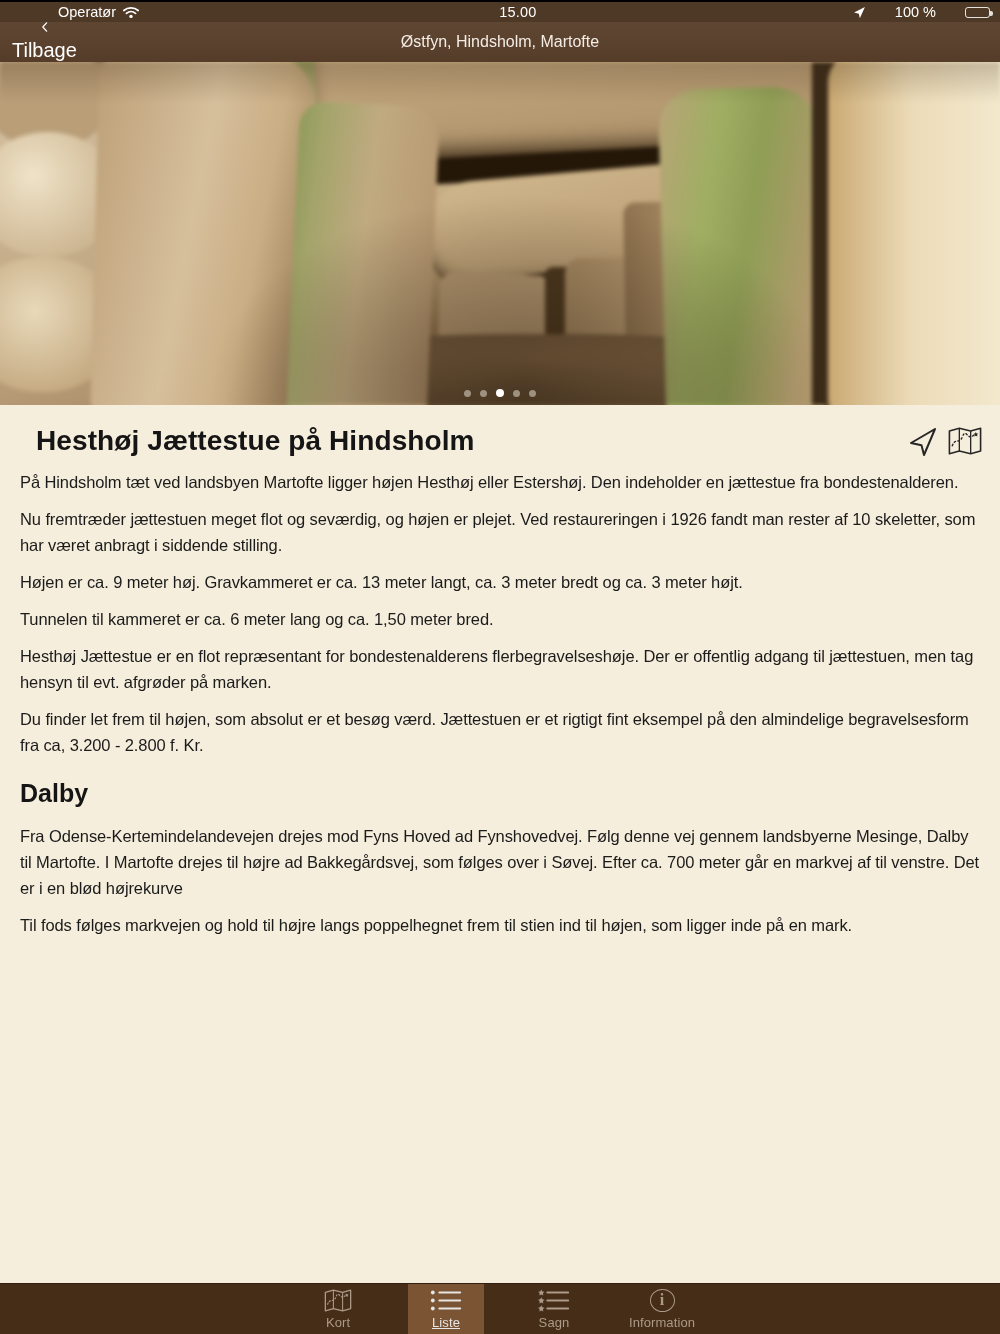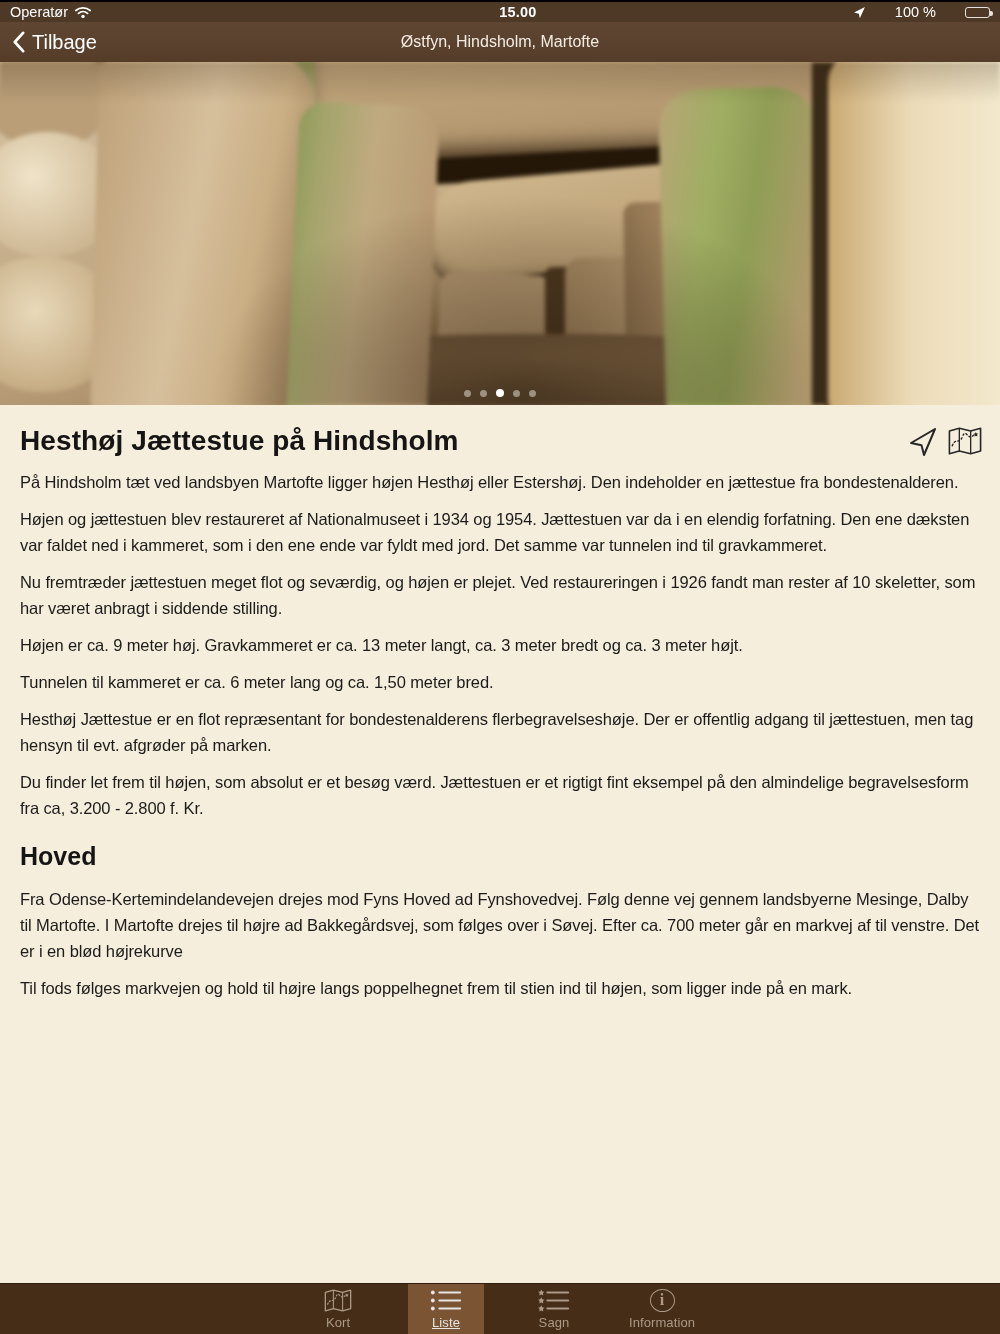--- a/index.html
+++ b/index.html
@@ -7,34 +7,34 @@
   body { font-family:"Liberation Sans", sans-serif; -webkit-font-smoothing:antialiased; }
   .screen { position:relative; width:1000px; height:1334px; margin:0 auto; overflow:hidden; background:#f6eedc; }
 
   
   .top-edge { position:absolute; top:0; left:0; width:100%; height:2px; background:#000; z-index:40; }
   .status-bar {
     position:absolute; top:2px; left:0; width:100%; height:20px; z-index:30;
     background:#4e3926; color:#fff; font-size:14.5px;
     display:flex; align-items:center; justify-content:space-between; padding:0 10px;
   }
-  .sb-left, .sb-right { display:flex; align-items:center; gap:6px; width:220px; }
+  .sb-left, .sb-right { display:flex; align-items:center; gap:6px; width:220px;margin-left:48px; }
   .sb-right { justify-content:flex-end;gap:29px; }
-  .sb-center { font-weight:bold; letter-spacing:.2px;margin-left:36px; }
+  .sb-center { font-weight:normal; letter-spacing:.2px;margin-left:36px; }
   .battery-shell { position:relative; width:25px; height:11px; border:1px solid rgba(255,255,255,.85); border-radius:3px; padding:1px; }
   .battery-fill { width:100%; height:100%; background:#fff; border-radius:1.5px; }
   .battery-nub { position:absolute; right:-4px; top:3px; width:3px; height:5px; background:rgba(255,255,255,.85); border-radius:0 2px 2px 0; }
 
   
   .nav-bar {
     position:absolute; top:22px; left:0; width:100%; height:40px; z-index:30;
     background:linear-gradient(180deg,#5f4633 0%,#5a412e 60%,#553c29 100%);
     color:#fff; display:flex; align-items:center;
   }
-  .back-button { position:absolute; left:12px; top:0; height:40px; display:flex; align-items:center; gap:7px; font-size:20px; color:#fff; cursor:pointer; }
+  .back-button { position:absolute; left:12px; top:0; height:40px; display:flex; align-items:center; gap:7px; font-size:20px; color:#fff; cursor:pointer;flex-direction:column; }
   .nav-title { width:100%; text-align:center; font-size:16px; color:#f4ede4; }
 
   
   .photo { position:absolute; top:62px; left:0; width:1000px; height:343px; overflow:hidden; background:#8a6f4e; }
   .photo-art { position:absolute; inset:0; filter:blur(2px); }
   .photo-art > div { position:absolute; }
   .st-base { inset:0; background:linear-gradient(180deg,#b69c76 0%,#c7b089 45%,#96784f 78%,#6b5236 100%); }
   .st-moss-top { left:230px; top:-14px; width:520px; height:52px; background:linear-gradient(180deg,#8d9456,#b3a97a); transform:rotate(-1deg); border-radius:0 0 30px 30px; }
   .st-farleft { left:-50px; top:-20px; width:190px; height:400px; background:linear-gradient(160deg,#d9c7a8,#c2a986 60%,#a88a64); border-radius:40% 60% 50% 50%; }
   .st-b1 { left:-25px; top:70px; width:145px; height:125px; background:radial-gradient(circle at 40% 35%,#efe3c8,#cdb692 72%); border-radius:50%; }
@@ -58,21 +58,21 @@
       radial-gradient(ellipse at 52% 96%, rgba(35,22,9,.5) 0%, rgba(35,22,9,0) 42%),
       linear-gradient(180deg, rgba(60,42,20,.25) 0%, rgba(60,42,20,0) 12%);
   }
   .page-dots { position:absolute; left:0; bottom:8px; width:100%; display:flex; justify-content:center; gap:9px; z-index:5; }
   .page-dots span { width:7px; height:7px; border-radius:50%; background:rgba(245,240,228,.48); }
   .page-dots span.active { width:8px; height:8px; background:#fff; margin-top:-0.5px; }
 
   
   .content { position:absolute; top:405px; left:0; width:1000px; height:878px; background:#f6eedc; padding:14px 20px 0 20px; color:#1b1b1b; }
   .title-row { position:relative; margin-bottom:12px; }
-  .content h1 { font-size:28px; font-weight:bold; color:#151515; letter-spacing:.1px; padding-top:6px; }
+  .content h1 { font-size:28px; font-weight:bold; color:#151515; letter-spacing:.1px; padding-top:6px;margin-left:16px; }
   .title-icons { position:absolute; right:-2px; top:6px; display:flex; align-items:center; gap:9px; color:#262626; }
   .title-icons svg { display:block; cursor:pointer; }
   .content p { font-size:16.5px; line-height:26px; letter-spacing:-0.1px; margin-bottom:11px; max-width:962px; }
   .content h2 { font-size:25px; font-weight:bold; color:#151515; margin:21px 0 15px; }
 
   
   .tab-bar {
     position:absolute; bottom:0; left:0; width:100%; height:51px; z-index:30;
     background:#462d18; border-top:1px solid rgba(0,0,0,.3);
     display:flex; justify-content:center; align-items:stretch;
@@ -164,27 +164,26 @@
         <svg width="34" height="30" viewBox="0 0 36 30">
           <path d="M1.5 4.5 L12 1.5 L24 4.5 L34.5 1.5 L34.5 25.5 L24 28.5 L12 25.5 L1.5 28.5 Z" fill="none" stroke="currentColor" stroke-width="1.7" stroke-linejoin="round"></path>
           <line x1="12" y1="1.5" x2="12" y2="25.5" stroke="currentColor" stroke-width="1.4"></line>
           <line x1="24" y1="4.5" x2="24" y2="28.5" stroke="currentColor" stroke-width="1.4"></line>
           <path d="M4.5 20 C8 11, 12 19, 15.5 10 S21 15, 27 9" fill="none" stroke="currentColor" stroke-width="1.5" stroke-dasharray="1.6 2.6" stroke-linecap="round"></path>
           <path d="M29.5 5.5 l.8 1.6 1.7.2 -1.2 1.2.3 1.7 -1.6-.8 -1.6.8.3-1.7 -1.2-1.2 1.7-.2 Z" fill="currentColor"></path>
         </svg>
       </div>
     </div>
     <p>På Hindsholm tæt ved landsbyen Martofte ligger højen Hesthøj eller Estershøj. Den indeholder en jættestue fra bondestenalderen.</p>
-    <p>Højen og jættestuen blev restaureret af Nationalmuseet i 1934 og 1954. Jættestuen var da i en elendig forfatning. Den ene dæksten var faldet ned i kammeret, som i den ene ende var fyldt med jord. Det samme var tunnelen ind til gravkammeret.</p>
     <p>Nu fremtræder jættestuen meget flot og seværdig, og højen er plejet. Ved restaureringen i 1926 fandt man rester af 10 skeletter, som har været anbragt i siddende stilling.</p>
     <p>Højen er ca. 9 meter høj. Gravkammeret er ca. 13 meter langt, ca. 3 meter bredt og ca. 3 meter højt.</p>
     <p>Tunnelen til kammeret er ca. 6 meter lang og ca. 1,50 meter bred.</p>
     <p>Hesthøj Jættestue er en flot repræsentant for bondestenalderens flerbegravelseshøje. Der er offentlig adgang til jættestuen, men tag hensyn til evt. afgrøder på marken.</p>
     <p>Du finder let frem til højen, som absolut er et besøg værd. Jættestuen er et rigtigt fint eksempel på den almindelige begravelsesform fra ca, 3.200 - 2.800 f. Kr.</p>
-    <h2>Hoved</h2>
+    <h2>Dalby</h2>
     <p>Fra Odense-Kertemindelandevejen drejes mod Fyns Hoved ad Fynshovedvej. Følg denne vej gennem landsbyerne Mesinge, Dalby til Martofte. I Martofte drejes til højre ad Bakkegårdsvej, som følges over i Søvej. Efter ca. 700 meter går en markvej af til venstre. Det er i en blød højrekurve</p>
     <p>Til fods følges markvejen og hold til højre langs poppelhegnet frem til stien ind til højen, som ligger inde på en mark.</p>
   </div>
 
   <div class="tab-bar">
     <div class="tab">
       <svg width="32" height="27" viewBox="0 0 36 30">
         <path d="M1.5 4.5 L12 1.5 L24 4.5 L34.5 1.5 L34.5 25.5 L24 28.5 L12 25.5 L1.5 28.5 Z" fill="none" stroke="currentColor" stroke-width="1.7" stroke-linejoin="round"></path>
         <line x1="12" y1="1.5" x2="12" y2="25.5" stroke="currentColor" stroke-width="1.4"></line>
         <line x1="24" y1="4.5" x2="24" y2="28.5" stroke="currentColor" stroke-width="1.4"></line>

